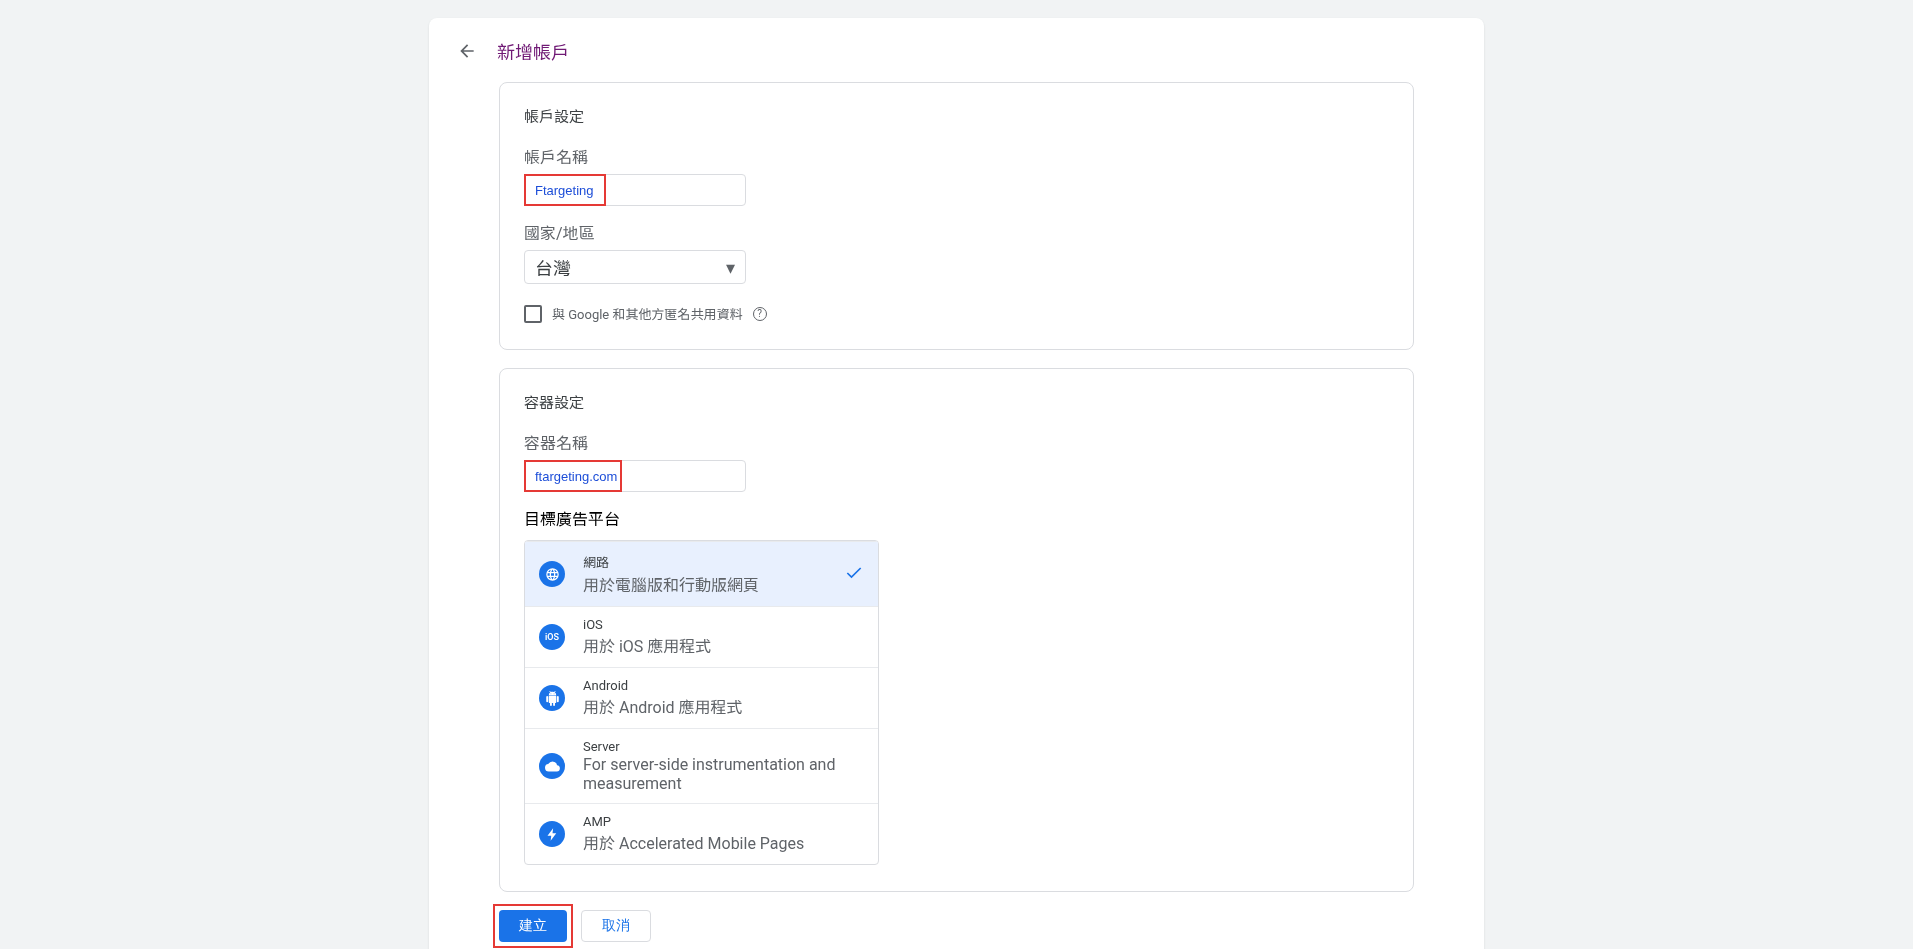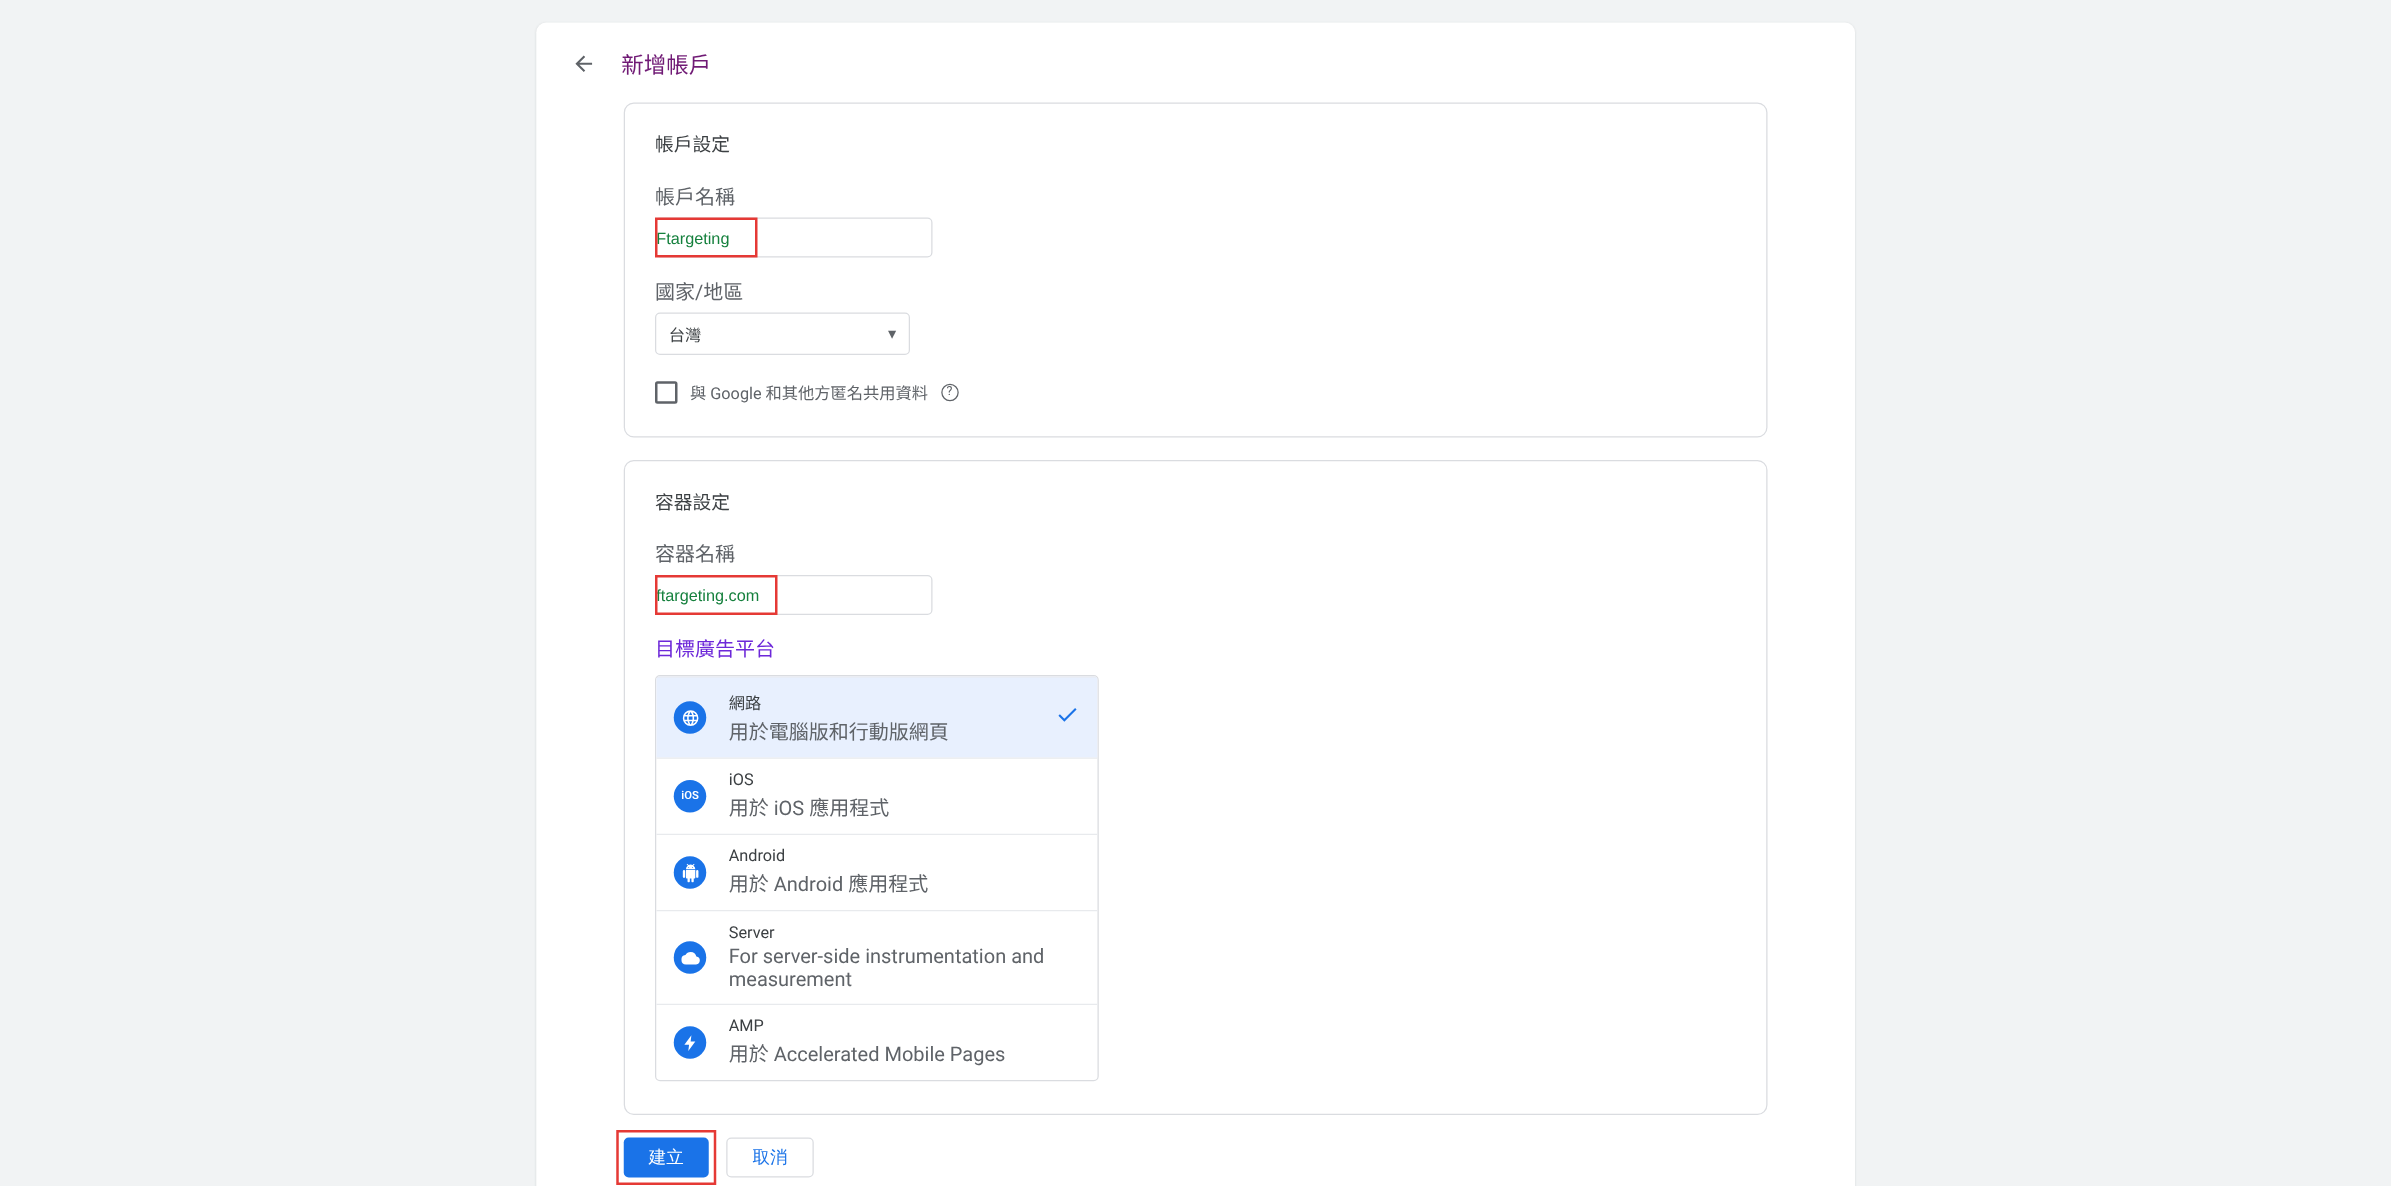--- a/index.html
+++ b/index.html
@@ -36,42 +36,42 @@
 
   .card {
     border: 1px solid #dadce0;
     border-radius: 8px;
     padding: 22px 24px 26px 24px;
     margin: 0 46px 18px 46px;
   }
   .card-title { font-size: 15px; color: #3c4043; margin-bottom: 18px; }
 
   .field-label { font-size: 16px; color: #5f6368; margin-bottom: 6px; display: block; }
-  .field-label.link { color: #6d28d9; }
+  .field-label.link { color: #000000; }
   .text-input {
     width: 222px;
     height: 32px;
     border: 1px solid #dadce0;
     border-radius: 4px;
-    padding: 0 0;
+    padding: 0 10px;
     font-size: 13px;
-    color: #15803d;
+    color: #1d4ed8;
     margin-bottom: 14px;
   }
   .select-wrap {
-    width: 204px;
+    width: 222px;
     height: 34px;
     border: 1px solid #dadce0;
     border-radius: 4px;
     padding: 12px 10px;
     display: flex; align-items: center; justify-content: space-between;
     cursor: pointer;
     color: #3c4043;
     margin-bottom: 20px;
-    font-size: 13px;
+    font-size: 18px;
   }
   .chevron { color: #5f6368; }
 
   .checkbox-row {
     display: flex; align-items: center; gap: 10px;
     color: #5f6368; font-size: 13px;
     margin-top: 6px;
   }
   .checkbox-box {
     width: 18px; height: 18px;

